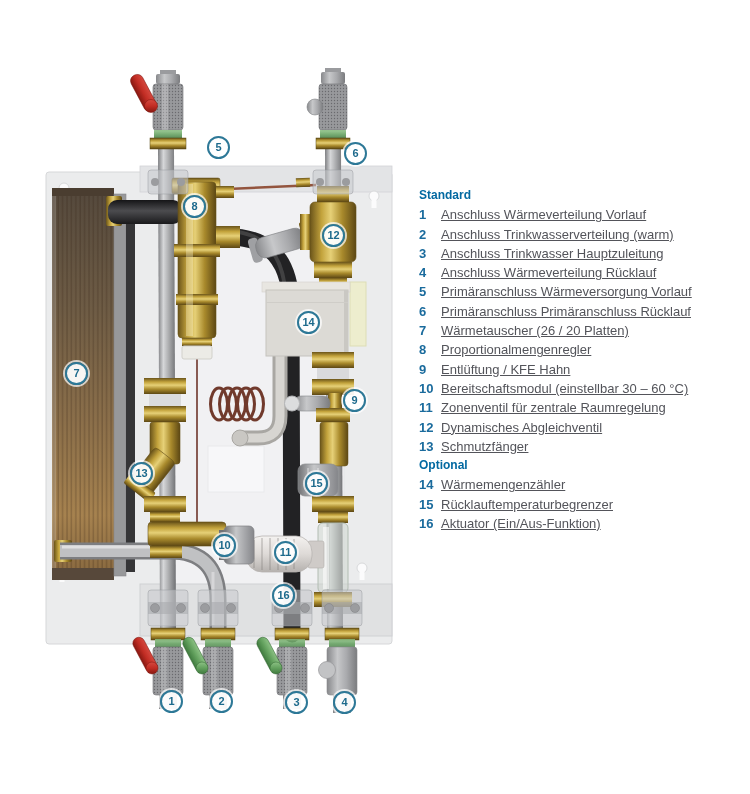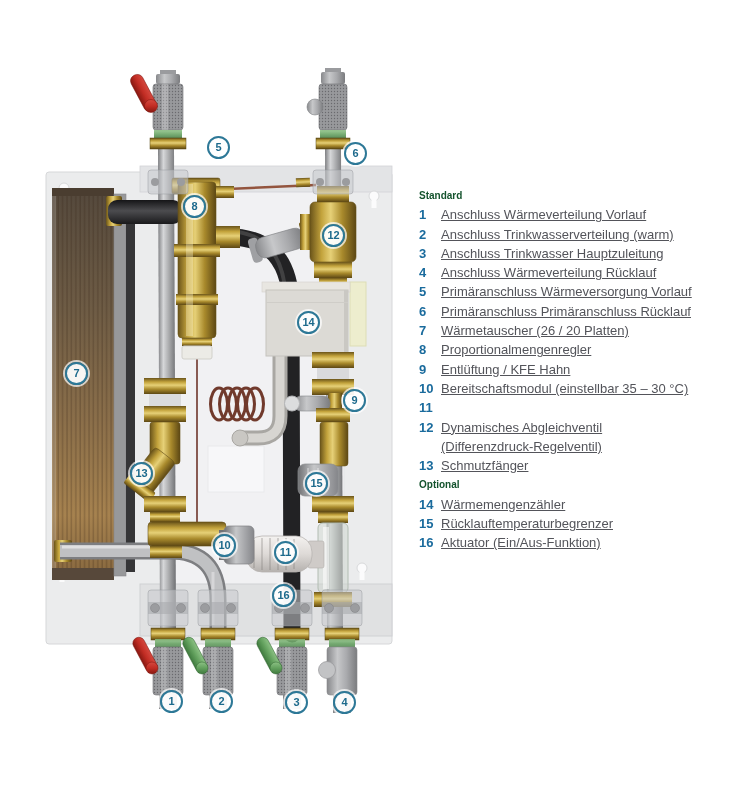--- a/index.html
+++ b/index.html
@@ -2,21 +2,21 @@
 <html><head>
 <meta charset="utf-8">
 <style>
   html,body{margin:0;padding:0;background:#ffffff;}
   .screen{position:relative;width:750px;height:794px;background:#ffffff;overflow:hidden;
           font-family:"Liberation Sans",sans-serif;}
   .diagram-svg{position:absolute;left:0;top:0;}
 
   
   .legend{position:absolute;left:419px;top:186px;width:325px;color:#53545a;}
-  .lheading{font-size:10px;font-weight:bold;color:#14532d;line-height:19.3px;}
+  .lheading{font-size:12px;font-weight:bold;color:#0369a1;line-height:19.3px;}
   .lrow{display:flex;font-size:13px;line-height:19.3px;}
   .lnum{flex:0 0 22px;font-weight:bold;color:#1a6b9d;}
   .ltext{flex:1;white-space:nowrap;text-decoration:underline;}
   .lnote{white-space:nowrap;}
   .optional-block{}
 
   
   .callout{position:absolute;width:23px;height:23px;box-sizing:border-box;
            border:2px solid #2d7897;border-radius:50%;background:rgba(255,255,255,.94);
            color:#1d6a8c;font:bold 11px/19px "Liberation Sans",sans-serif;text-align:center;
@@ -418,32 +418,32 @@
   <div class="lrow">
     <span class="lnum">8</span>
     <span class="ltext">Proportionalmengenregler</span>
   </div>
   <div class="lrow">
     <span class="lnum">9</span>
     <span class="ltext">Entlüftung / KFE Hahn</span>
   </div>
   <div class="lrow">
     <span class="lnum">10</span>
-    <span class="ltext">Bereitschaftsmodul (einstellbar 35 – 30 °C)</span>
+    <span class="ltext">Bereitschaftsmodul (einstellbar 30 – 60 °C)</span>
   </div>
   <div class="lrow">
     <span class="lnum">11</span>
     <span class="ltext">
+      <div>Zonenventil für zentrale Raumregelung</div>
     </span>
   </div>
   <div class="lrow">
     <span class="lnum">12</span>
     <span class="ltext">
       <div>Dynamisches Abgleichventil</div>
-      <div class="lnote">(Differenzdruck-Regelventil)</div>
     </span>
   </div>
   <div class="lrow">
     <span class="lnum">13</span>
     <span class="ltext">Schmutzfänger</span>
   </div>
 
   <div class="optional-block">
     <div class="lheading">Optional</div>
     <div class="lrow">

